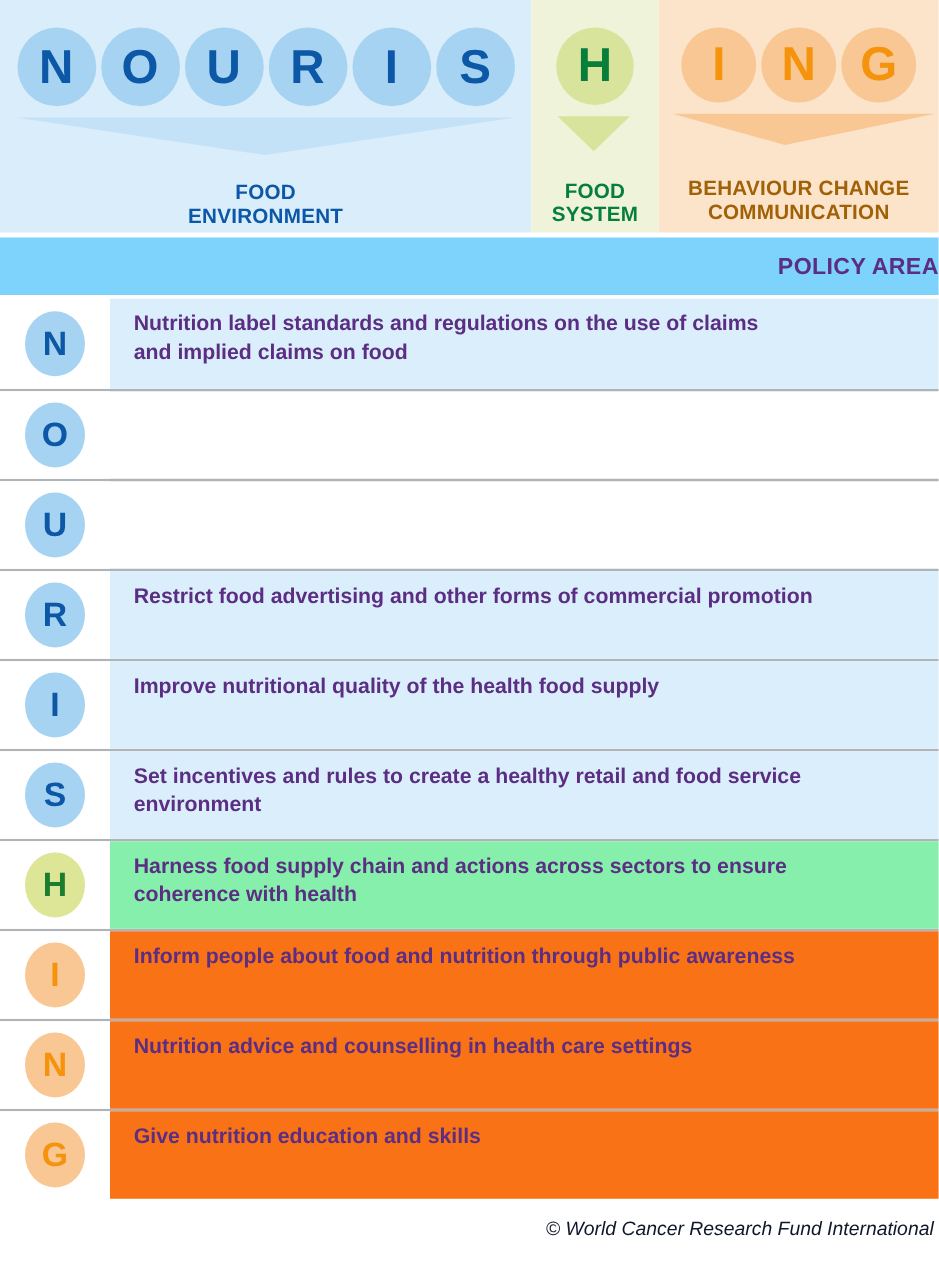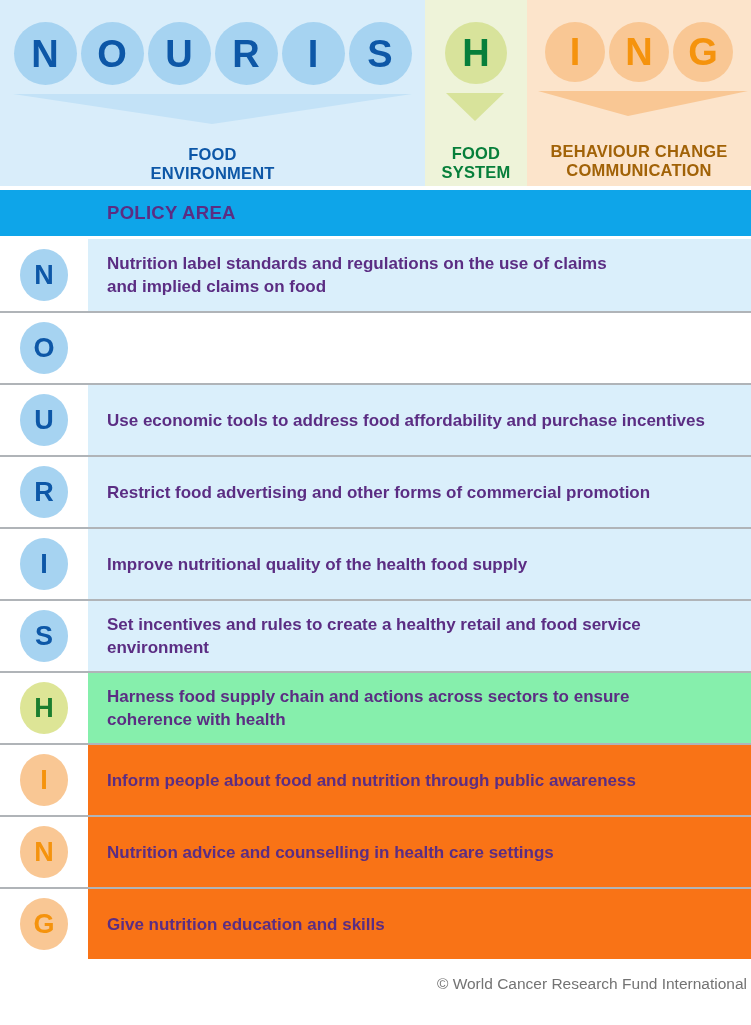--- a/index.html
+++ b/index.html
@@ -36,22 +36,22 @@
   .hlabel {
     margin-top: 20px; font-weight: bold; font-size: 16.5px; line-height: 19px;
     text-align: center; white-space: pre-line; letter-spacing: 0.2px;
   }
   .hlabel-blue   { color: #0d57a7; }
   .hlabel-green  { color: #077f3b; }
   .hlabel-orange { color: #a16207; }
 
   
   .policy-bar {
-    margin-top: 4px; height: 46px; background: #0ea5e9;
-    display: flex; align-items: center; padding-left: 107px;
+    margin-top: 4px; height: 46px; background: #7dd3fc;
+    display: flex; align-items: center; padding-left: 107px; justify-content: flex-end;
   }
   .policy-bar .bar-title {
     color: #5b2d83; font-weight: bold; font-size: 18.5px; letter-spacing: 0.3px;
   }
 
   
   .rows { margin-top: 3px; }
   .row { display: flex; min-height: 72px; }
   .row + .row { border-top: 2px solid #b0b4b8; }
   .row-left {
@@ -60,33 +60,33 @@
   }
   .row-circle {
     width: 48px; height: 52px; border-radius: 50%;
     display: flex; align-items: center; justify-content: center;
     font-weight: bold; font-size: 27px; line-height: 1;
   }
   .rc-blue   { background: #a6d3f1; color: #0d57a7; }
   .rc-green  { background: #dde596; color: #1b7e2f; }
   .rc-orange { background: #f9c794; color: #f5930d; }
 
-  .row-body { flex: 1; display: flex; align-items: center; padding: 8px 14px 8px 19px; }
+  .row-body { flex: 1; display: flex; padding: 8px 14px 8px 19px; }
   .rb-blue   { background: #daeffb; }
   .rb-green  { background: #86efac; }
   .rb-orange { background: #f97316; }
 
   .row-text {
     color: #5b2d83; font-weight: bold; font-size: 17px; line-height: 23px;
     white-space: pre-line;
   }
 
   
   .footer { margin-top: 16px; text-align: right; padding-right: 4px; }
-  .footer .copyright { color: #737373; font-size: 15.5px; }
+  .footer .copyright { color: #0f172a; font-size: 15.5px; font-style: italic; }
 </style>
 </head>
 <body>
 
 <div class="page">
 
   <div class="header">
 
     <div class="hsec hsec-blue">
       <div class="circles">
@@ -175,23 +175,20 @@
           </div>
       </div>
     </div>
 
     <div class="row">
       <div class="row-left">
         <div class="row-circle rc-blue">
             <span>U</span>
           </div>
       </div>
-      <div class="row-body rb-blue">
-        <p class="row-text">Use economic tools to address food affordability and purchase incentives</p>
-      </div>
     </div>
 
     <div class="row">
       <div class="row-left">
         <div class="row-circle rc-blue">
             <span>R</span>
           </div>
       </div>
       <div class="row-body rb-blue">
         <p class="row-text">Restrict food advertising and other forms of commercial promotion</p>

